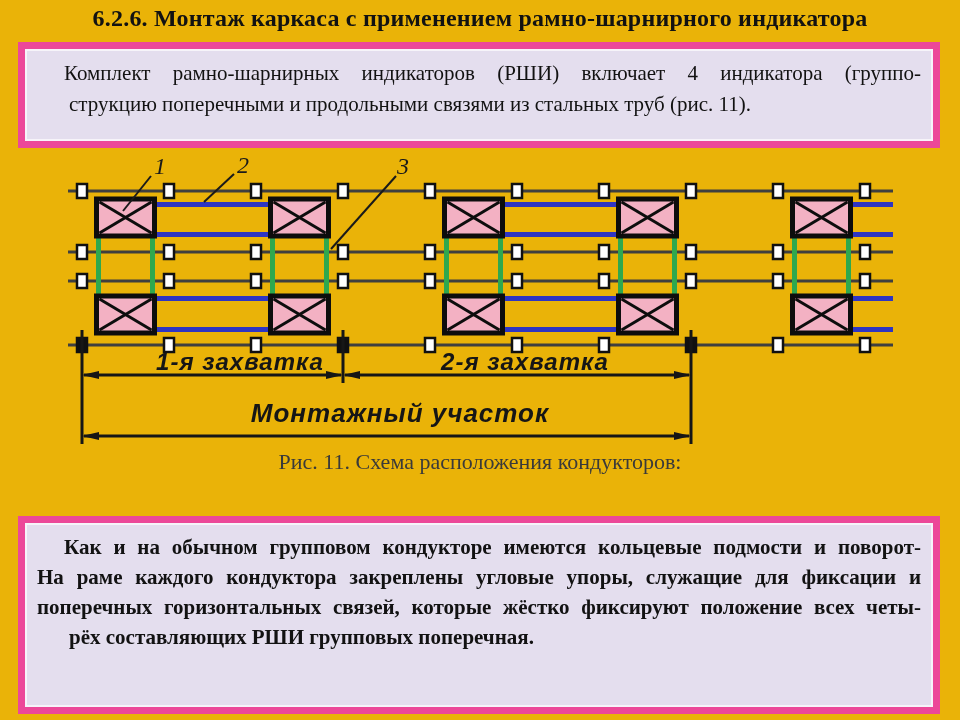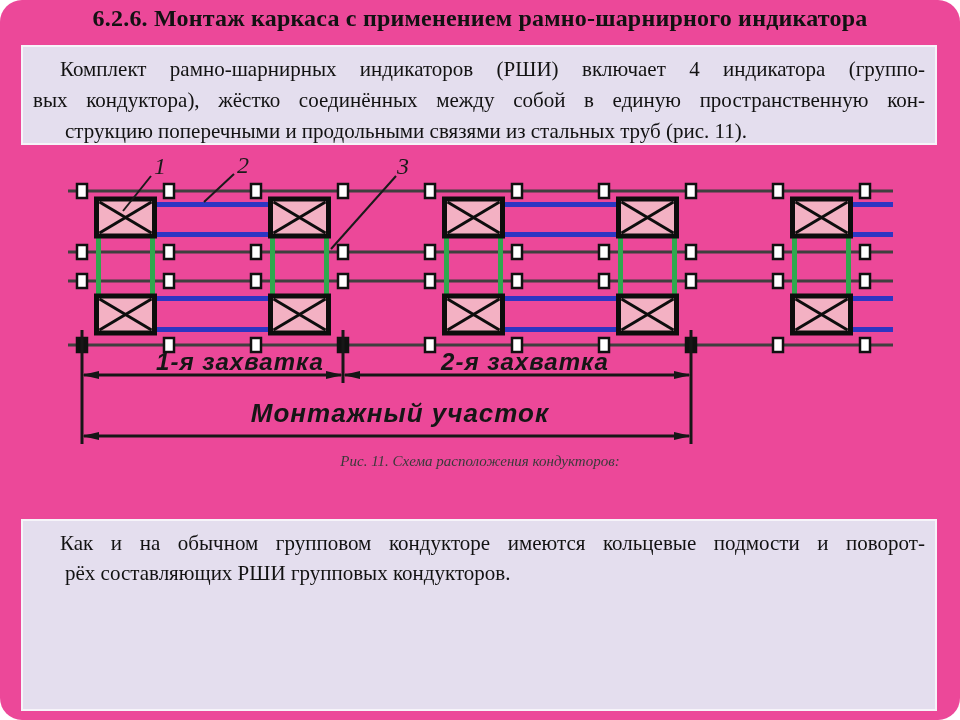--- a/index.html
+++ b/index.html
@@ -1,44 +1,43 @@
 <!DOCTYPE html>
 <html><head>
 <meta charset="utf-8">
 <style>
   html,body{margin:0;padding:0;background:#ffffff;}
-  .page{position:relative;width:960px;height:720px;background:#ec4899;overflow:hidden;
-        font-family:"Liberation Serif", serif;color:#121212;border-radius:22px;}
+  .page{position:relative;width:960px;height:720px;background:#eab308;overflow:hidden;
+        font-family:"Liberation Serif", serif;color:#121212;}
   .title{position:absolute;left:0;top:5px;width:960px;text-align:center;
          font-size:24px;font-weight:bold;letter-spacing:0.2px;}
   .purple-box{position:absolute;left:18px;width:922px;background:#e4deee;
-              border:3px solid #ec4899;box-shadow:inset 0 0 0 2px rgba(255,255,255,.65);
+              border:7px solid #ec4899;box-shadow:inset 0 0 0 2px rgba(255,255,255,.65);
               box-sizing:border-box;}
   .intro-box{top:42px;height:106px;padding:9px 12px 0 12px;}
   .body-box{top:516px;height:198px;padding:9px 12px 0 12px;}
   .tline{font-size:21px;line-height:31px;text-align:justify;text-align-last:justify;
          white-space:normal;}
   .intro-box .tline{line-height:31px;}
-  .body-box .tline{line-height:30px;}
+  .body-box .tline{line-height:30px;font-weight:bold;}
   .tline.lastline{text-align-last:left;margin-left:32px;}
   .tline.indent{text-indent:27px;}
   .figure{position:absolute;left:0;top:148px;width:960px;height:300px;}
   .caption{position:absolute;left:0;top:448px;width:960px;text-align:center;
-           color:#3a3a3a;font-size:15px;line-height:27px;font-style:italic;}
+           color:#3a3a3a;font-size:22px;line-height:27px;}
 </style>
 </head>
 <body>
 
 <div class="page">
 
   <div class="title">6.2.6. Монтаж каркаса с применением рамно-шарнирного индикатора</div>
 
   <div class="purple-box intro-box" id="intro-box">
       <div class="tline indent">Комплект рамно-шарнирных индикаторов (РШИ) включает 4 индикатора (группо-</div>
-      <div class="tline">вых кондуктора), жёстко соединённых между собой в единую пространственную кон-</div>
       <div class="tline lastline">струкцию поперечными и продольными связями из стальных труб (рис. 11).</div>
     </div>
 
   <div class="figure">
     <svg id="figure-svg" width="960" height="300" viewBox="0 0 960 300">
         <line x1="68" y1="43" x2="893" y2="43" stroke="#3f3f3f" stroke-width="3"></line>
         <line x1="68" y1="104" x2="893" y2="104" stroke="#3f3f3f" stroke-width="3"></line>
         <line x1="68" y1="133" x2="893" y2="133" stroke="#3f3f3f" stroke-width="3"></line>
         <line x1="68" y1="197" x2="893" y2="197" stroke="#3f3f3f" stroke-width="3"></line>
         <rect x="154" y="54" width="117" height="5" fill="#2e35c2"></rect>
@@ -156,16 +155,18 @@
         <text x="400" y="274" text-anchor="middle" font-size="26" font-style="italic" font-weight="bold" letter-spacing="1" font-family="&quot;Liberation Sans&quot;, sans-serif" fill="#161616">Монтажный участок</text>
       </svg>
   </div>
 
   <div class="caption">
     <div>Рис. 11. Схема расположения кондукторов:</div>
   </div>
 
   <div class="purple-box body-box" id="body-box">
       <div class="tline indent">Как и на обычном групповом кондукторе имеются кольцевые подмости и поворот-</div>
-      <div class="tline lastline">рёх составляющих РШИ групповых кондукторов.</div>
+      <div class="tline">На раме каждого кондуктора закреплены угловые упоры, служащие для фиксации и</div>
+      <div class="tline">поперечных горизонтальных связей, которые жёстко фиксируют положение всех четы-</div>
+      <div class="tline lastline">рёх составляющих РШИ групповых поперечная.</div>
     </div>
 
 </div>
 
 </body></html>

